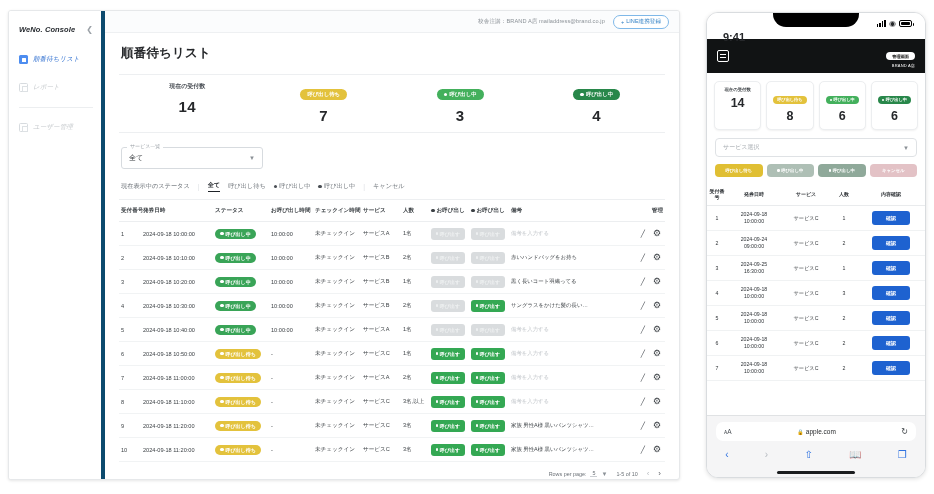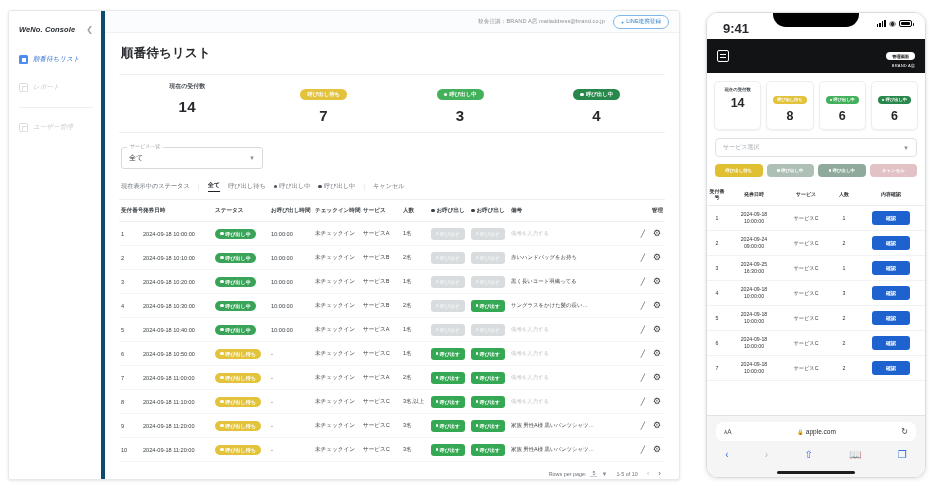--- a/index.html
+++ b/index.html
@@ -120,21 +120,21 @@
   .pager .arw.act { color:#5c6166; }
 
   
   .phone {
     position:absolute; left:706px; top:12px; width:220px; height:466px;
     background:#ffffff; border:1px solid #d9dcdf; border-radius:12px; overflow:hidden;
     box-shadow:0 1px 4px rgba(0,0,0,.12);
   }
   .statusbar { height:26px; position:relative; background:#fff; }
   .notch { position:absolute; left:50%; transform:translateX(-50%); top:-8px; width:86px; height:22px; background:#000; border-radius:0 0 13px 13px; }
-  .sb-time { position:absolute; left:16px; top:8px; font-size:13px; font-weight:bold; }
+  .sb-time { position:absolute; left:16px; top:18px; font-size:11px; font-weight:bold; }
   .sb-right { position:absolute; right:13px; top:7px; display:flex; align-items:center; gap:3px; }
   .bars { display:flex; align-items:flex-end; gap:1px; height:7px; }
   .bars i { width:1.6px; background:#000; display:block; }
   .wifi { font-size:8px; line-height:7px; }
   .batt { width:13px; height:6.5px; border:1px solid #000; border-radius:2px; position:relative; }
   .batt:before{content:"";position:absolute;left:1px;top:1px;right:1px;bottom:1px;background:#000;border-radius:1px;}
   .batt:after{content:"";position:absolute;right:-3px;top:2px;width:1.5px;height:2.5px;background:#000;border-radius:0 1px 1px 0;}
 
   .appheader { background:#111314; height:34px; display:flex; align-items:center; justify-content:space-between; padding:0 10px; }
   .menuicon { width:12px; height:12px; border:1.4px solid #fff; border-radius:2px; position:relative; }

